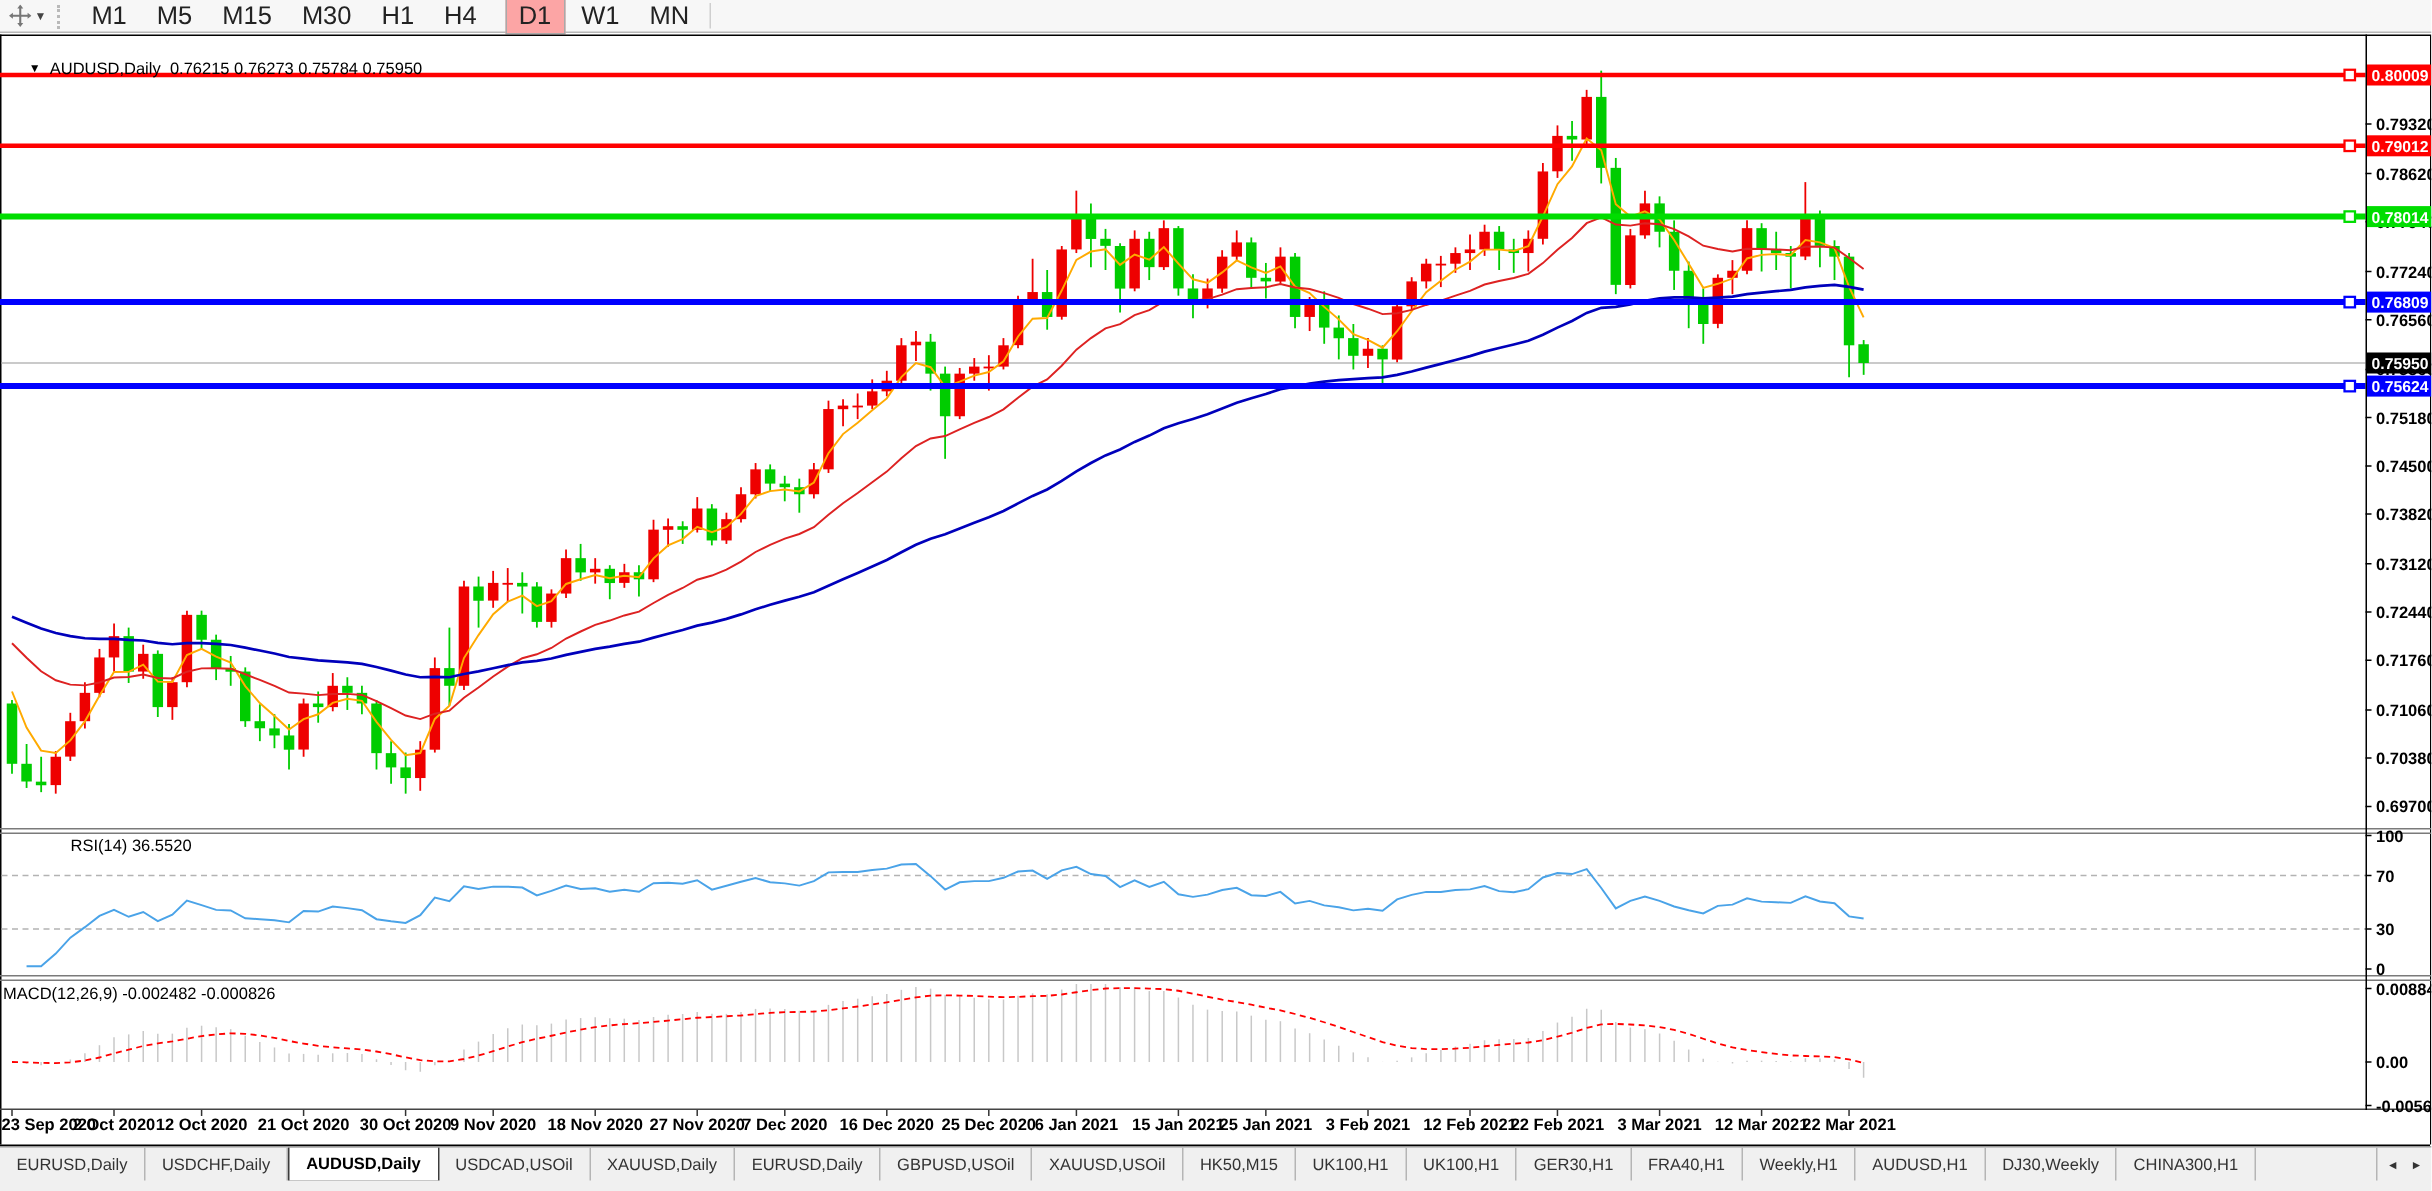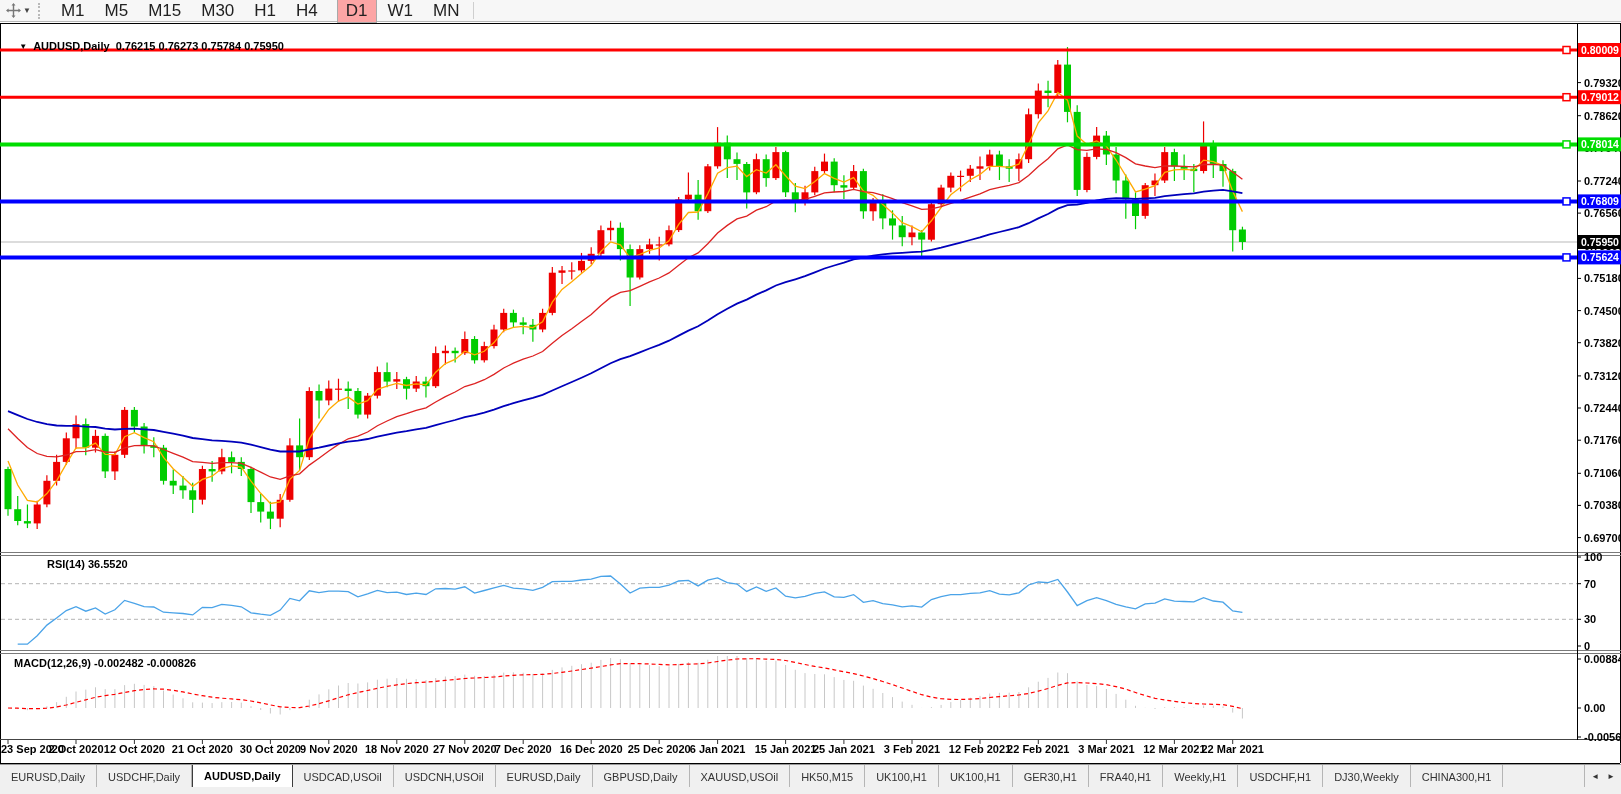--- a/index.html
+++ b/index.html
@@ -8,21 +8,21 @@
   
   .toolbar{position:absolute;left:0;top:0;width:1621px;height:22px;background:#f7f7f7;
     border-bottom:1px solid #b7b7b7;display:flex;align-items:center;padding-left:4px;box-sizing:border-box;}
   .tool-ico{width:18px;height:16px;display:inline-flex;align-items:center;justify-content:center;cursor:pointer;}
   .caret{font-size:8px;color:#444;margin:0 5px 0 1px;cursor:pointer;}
   .grip{width:5px;height:16px;border-left:2px dotted #b9b9b9;margin:0 6px 0 2px;}
   .tf-btn{font-size:17px;color:#222;padding:2px 8px;margin:0 1px;border:1px solid transparent;cursor:pointer;white-space:nowrap;}
   .tf-btn.active{background:#fca5a5;border:1px solid #a9a9a9;}
   .vsep{width:1px;height:17px;background:#cfcfcf;margin:0 4px;}
   
-  .ovl{position:absolute;z-index:5;font-size:11px;font-weight:700;color:#000;white-space:pre;}
+  .ovl{position:absolute;z-index:5;font-size:11px;font-weight:400;color:#000;white-space:pre;}
   .collapse{font-size:8px;margin-right:6px;vertical-align:1px;}
   
   .tabbar{position:absolute;left:0;top:764px;width:1621px;height:23px;background:#f0f0f0;
     border-top:1px solid #9a9a9a;display:flex;align-items:stretch;overflow:hidden;}
   .tab{font-size:11px;color:#333;display:flex;align-items:center;padding:0 11px;border-right:1px solid #b5b5b5;
     cursor:pointer;white-space:nowrap;}
   .tab.active{background:#fff;border:1px solid #3c3c3c;border-right:1px solid #3c3c3c;font-weight:700;color:#000;margin-top:-1px;}
   .tab-scroll{margin-left:auto;display:flex;align-items:center;padding:0 6px;gap:8px;border-left:1px solid #b5b5b5;}
   .tab-scroll span{font-size:8px;color:#333;cursor:pointer;}
   .bottom-strip{position:absolute;left:0;top:787px;width:1621px;height:7px;background:#f0f0f0;}
@@ -45,21 +45,21 @@
     <span class="caret">▼</span>
     <span class="grip"></span>
     <span id="tf-buttons"><span class="tf-btn">M1</span><span class="tf-btn">M5</span><span class="tf-btn">M15</span><span class="tf-btn">M30</span><span class="tf-btn">H1</span><span class="tf-btn">H4</span><span class="vsep"></span><span class="tf-btn active">D1</span><span class="tf-btn">W1</span><span class="tf-btn">MN</span></span>
     <span class="vsep"></span>
   </div>
 
   <div class="ovl" style="left:7px;top:28px;">
     <span class="collapse">▼</span><span>AUDUSD,Daily</span>  <span>0.76215</span> <span>0.76273</span> <span>0.75784</span> <span>0.75950</span>
   </div>
   <div class="ovl" style="left:7px;top:558px;margin-left:40px;">RSI(14) 36.5520</div>
-  <div class="ovl" style="left:14px;top:657px;">MACD(12,26,9) -0.002482 -0.000826</div>
+  <div class="ovl" style="left:2px;top:657px;">MACD(12,26,9) -0.002482 -0.000826</div>
 
   <svg id="chart" width="1621" height="794" style="position:absolute;left:0;top:0;">
       <g>
         <rect x="0" y="23" width="1620" height="740" fill="#ffffff"></rect>
         <line x1="0" y1="23.5" x2="1620" y2="23.5" stroke="#000"></line>
         <line x1="0.5" y1="23" x2="0.5" y2="763" stroke="#000"></line>
         <line x1="1620.5" y1="23" x2="1620.5" y2="763" stroke="#000"></line>
         <line x1="0" y1="763.5" x2="1620" y2="763.5" stroke="#000"></line>
       </g>
       <g>
@@ -584,31 +584,31 @@
         <line x1="1232.7" y1="740" x2="1232.7" y2="744" stroke="#333"></line>
         <text class="ax" x="1232.7" y="753" text-anchor="middle">22 Mar 2021</text>
       </g>
     </svg>
 
   <div class="tabbar" id="tabbar">
       <div class="tab">EURUSD,Daily</div>
       <div class="tab">USDCHF,Daily</div>
       <div class="tab active">AUDUSD,Daily</div>
       <div class="tab">USDCAD,USOil</div>
-      <div class="tab">USDCNH,USOil</div>
+      <div class="tab">XAUUSD,Daily</div>
       <div class="tab">EURUSD,Daily</div>
-      <div class="tab">GBPUSD,Daily</div>
+      <div class="tab">GBPUSD,USOil</div>
       <div class="tab">XAUUSD,USOil</div>
       <div class="tab">HK50,M15</div>
       <div class="tab">UK100,H1</div>
       <div class="tab">UK100,H1</div>
       <div class="tab">GER30,H1</div>
       <div class="tab">FRA40,H1</div>
       <div class="tab">Weekly,H1</div>
-      <div class="tab">USDCHF,H1</div>
+      <div class="tab">AUDUSD,H1</div>
       <div class="tab">DJ30,Weekly</div>
       <div class="tab">CHINA300,H1</div>
       <div class="tab-scroll">
         <span>◄</span>
         <span>►</span>
       </div>
     </div>
   <div class="bottom-strip"></div>
 </div>
 

